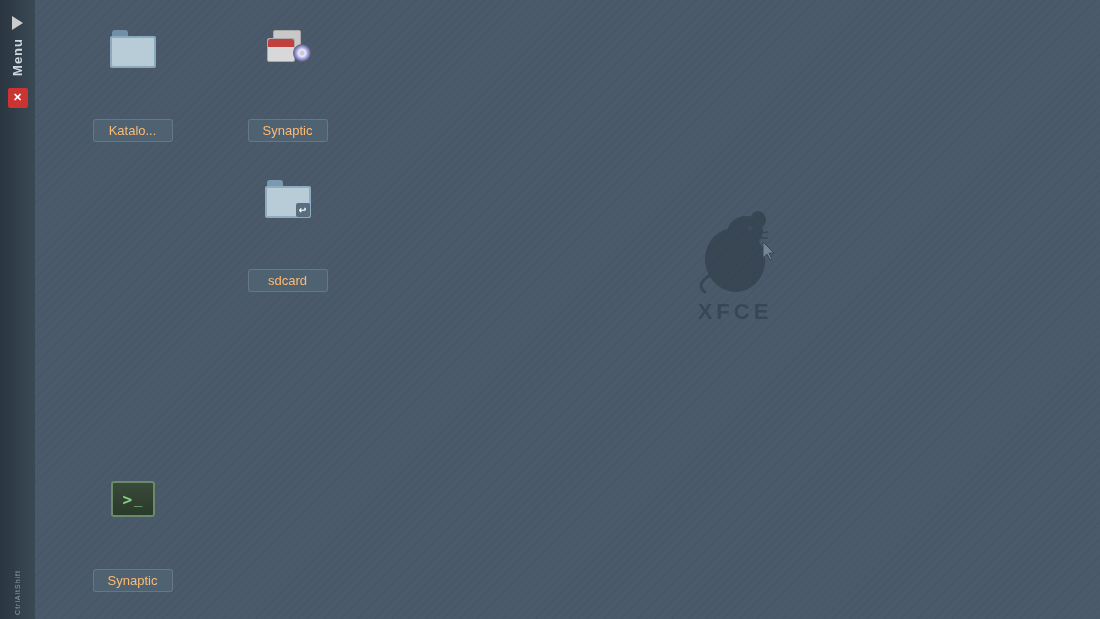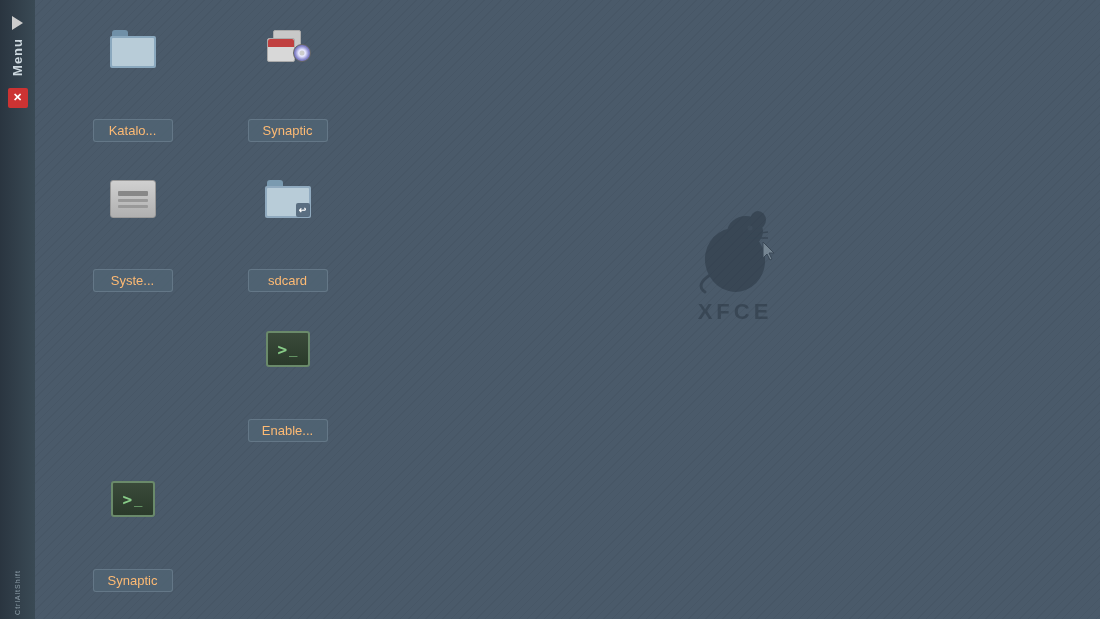--- a/index.html
+++ b/index.html
@@ -398,49 +398,33 @@
       <div class="icon-image">
         <div class="synaptic-icon">
           <div class="syn-box-back"></div>
           <div class="syn-box-front"></div>
           <div class="syn-cd"></div>
         </div>
       </div>
       <div class="icon-label">Synaptic</div>
     </div>
 
-    <div class="desktop-icon" style="grid-column:1; grid-row:2;">
-      <div class="icon-image">
-        <div class="drive-icon">
-          <div class="drive-slot"></div>
-          <div class="drive-slot2"></div>
-          <div class="drive-slot2"></div>
-        </div>
-      </div>
-      <div class="icon-label">Syste...</div>
-    </div>
 
     <div class="desktop-icon" style="grid-column:2; grid-row:2;">
       <div class="icon-image">
         <div class="folder-icon folder-link" style="position:relative;">
           <div class="folder-tab"></div>
           <div class="folder-body"></div>
           <div class="folder-link-arrow">↩</div>
         </div>
       </div>
       <div class="icon-label">sdcard</div>
     </div>
 
 
-    <div class="desktop-icon" style="grid-column:2; grid-row:3;">
-      <div class="icon-image">
-        <div class="terminal-icon"></div>
-      </div>
-      <div class="icon-label">Enable...</div>
-    </div>
 
     <div class="desktop-icon" style="grid-column:1; grid-row:4;">
       <div class="icon-image">
         <div class="terminal-icon"></div>
       </div>
       <div class="icon-label">Synaptic</div>
     </div>
 
   </div>
 

